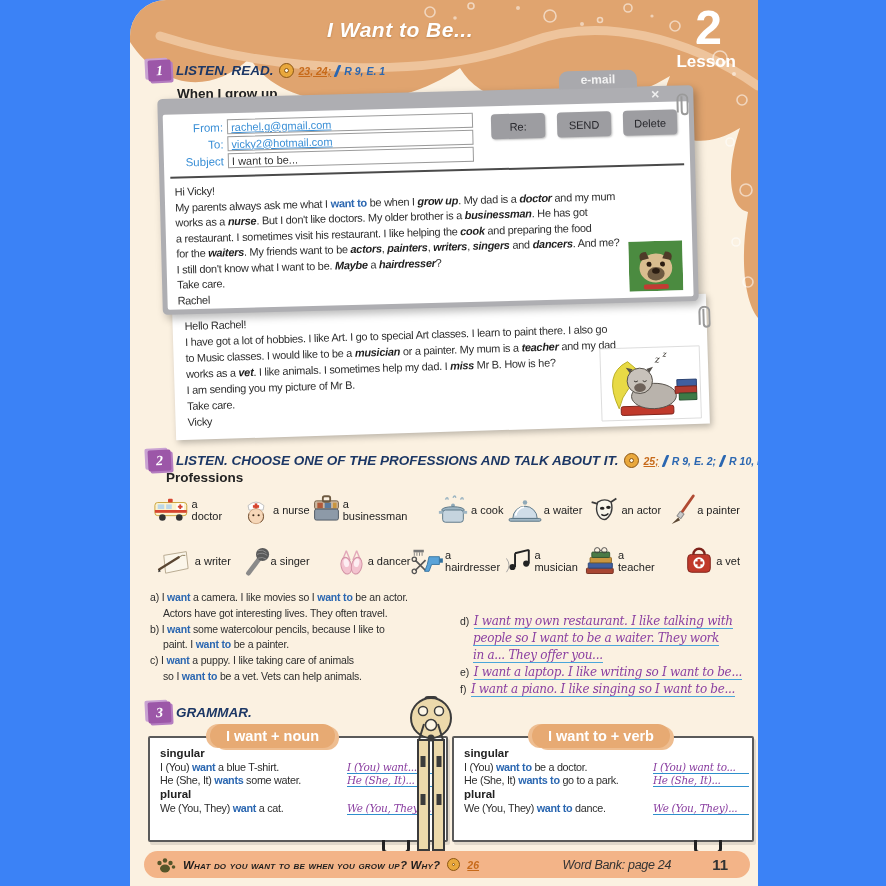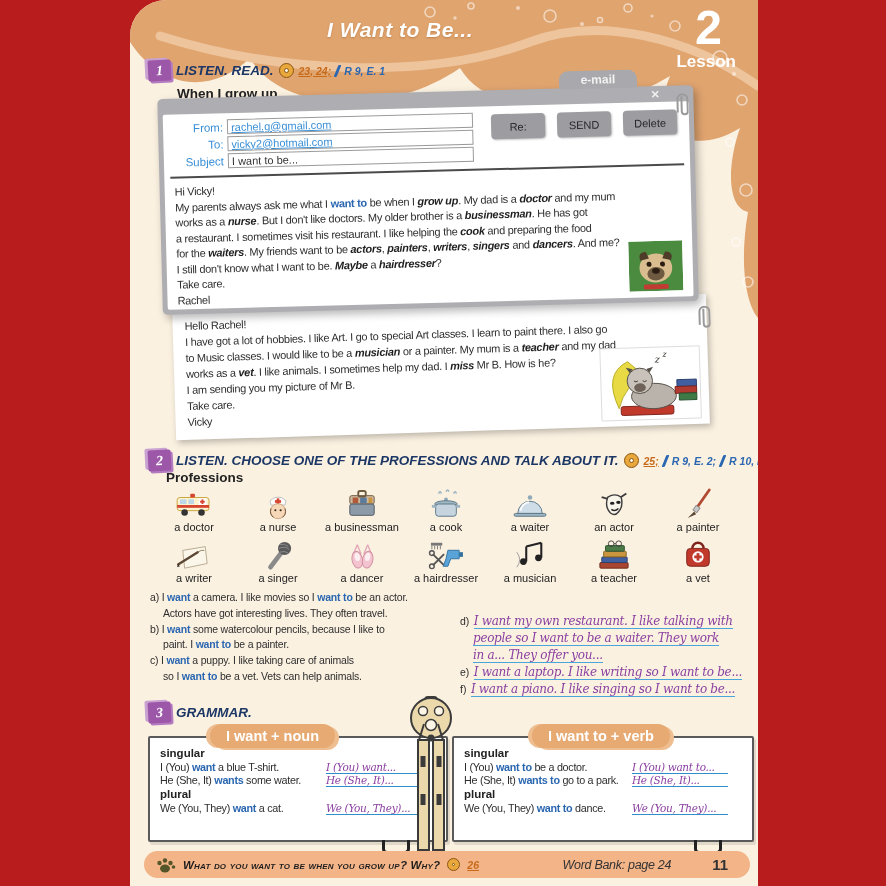--- a/index.html
+++ b/index.html
@@ -1,16 +1,16 @@
 <!DOCTYPE html>
 <html><head>
 <meta charset="utf-8">
 <style>
   html,body{margin:0;padding:0;background:#fff;}
-  .canvas{position:relative;width:886px;height:886px;background:#b91c1c;overflow:hidden;
+  .canvas{position:relative;width:886px;height:886px;background:#3b82f6;overflow:hidden;
           font-family:"Liberation Sans",sans-serif;}
   .page{position:absolute;left:130px;top:0;width:628px;height:886px;background:#fbf1e1;
         border-radius:36px 0 0 0;overflow:hidden;}
   .hdr-svg{position:absolute;left:0;top:0;width:628px;height:330px;pointer-events:none;}
   .page-title{position:absolute;left:150px;top:18px;width:240px;text-align:center;
         font:italic 700 21px "Liberation Sans",sans-serif;color:#fff;
         text-shadow:0 1px 2px rgba(140,80,20,.4);letter-spacing:.5px;}
   .lesson-num{position:absolute;right:36px;top:0px;font:700 48px "Liberation Sans",sans-serif;color:#fff;}
   .lesson-label{position:absolute;right:22px;top:52px;font:700 17px "Liberation Sans",sans-serif;color:#fff;}
 
@@ -53,34 +53,34 @@
   .clip{position:absolute;}
 
   .note-card{position:absolute;left:44px;top:302px;width:534px;height:130px;background:#fff;
       transform:rotate(-1.8deg);box-shadow:2px 3px 6px rgba(0,0,0,.25);z-index:2;padding:8px 0 0 12px;box-sizing:border-box;}
   .note-body{font:11px "Liberation Sans",sans-serif;letter-spacing:-.3px;line-height:16px;color:#2e2e2e;white-space:nowrap;}
   .pug-draw{position:absolute;right:6px;bottom:4px;}
 
   
   .prof-grid{position:absolute;left:22px;top:486px;width:588px;display:grid;
       grid-template-columns:repeat(7,1fr);row-gap:4px;}
-  .prof{display:flex;flex-direction:column;align-items:center;justify-content:flex-end;height:47px;}
+  .prof{display:flex;flex-direction:row;align-items:center;justify-content:flex-end;height:47px;}
   .prof-label{font:11px "Liberation Sans",sans-serif;color:#222;margin-top:1px;}
 
   .items-left{position:absolute;left:20px;top:590px;width:308px;font:10.5px "Liberation Sans",sans-serif;
       letter-spacing:-.2px;line-height:15.8px;color:#2e2e2e;white-space:nowrap;}
   .items-right{position:absolute;left:330px;top:590px;width:298px;line-height:17px;white-space:nowrap;margin-top:21px;}
   .item-line.indent{padding-left:13px;}
   .ilabel{color:#2e2e2e;font:10.5px "Liberation Sans",sans-serif;}
   .hw{font:italic 12px "DejaVu Serif",serif;color:#8a3fa1;letter-spacing:-.3px;}
   .hw-u{border-bottom:1.6px solid #4aa6da;padding-bottom:0px;}
 
   
   .gram-card{position:absolute;top:736px;height:106px;background:#fff;border:2px solid #5a5a5a;
-      border-radius:2px;box-shadow:2px 3px 0 rgba(0,0,0,.10);box-sizing:border-box;padding:8px 24px 4px 10px;}
+      border-radius:2px;box-shadow:2px 3px 0 rgba(0,0,0,.10);box-sizing:border-box;padding:8px 3px 4px 10px;}
   .gram-card.c1{left:18px;width:300px;}
   .gram-card.c2{left:322px;width:302px;}
   .pill{position:absolute;top:-14px;background:#e7aa73;color:#fff;border-radius:16px;
       font:700 14.5px "Liberation Sans",sans-serif;padding:4px 16px;box-shadow:-4px 0 0 #eebd90,4px 2px 0 #eebd90;}
   .gsub{font:700 11.5px "Liberation Sans",sans-serif;color:#222;line-height:15px;}
   .gpair{display:flex;justify-content:space-between;align-items:baseline;line-height:17px;}
   .gsent{font:10.8px "Liberation Sans",sans-serif;letter-spacing:-.3px;color:#2e2e2e;white-space:nowrap;text-align:center;}
   .gans{font:italic 10.5px "DejaVu Serif",serif;color:#8a3fa1;border-bottom:1.8px solid #2f8fcd;
       min-width:96px;white-space:nowrap;}
   .clothespin{position:absolute;left:270px;top:694px;z-index:6;}

